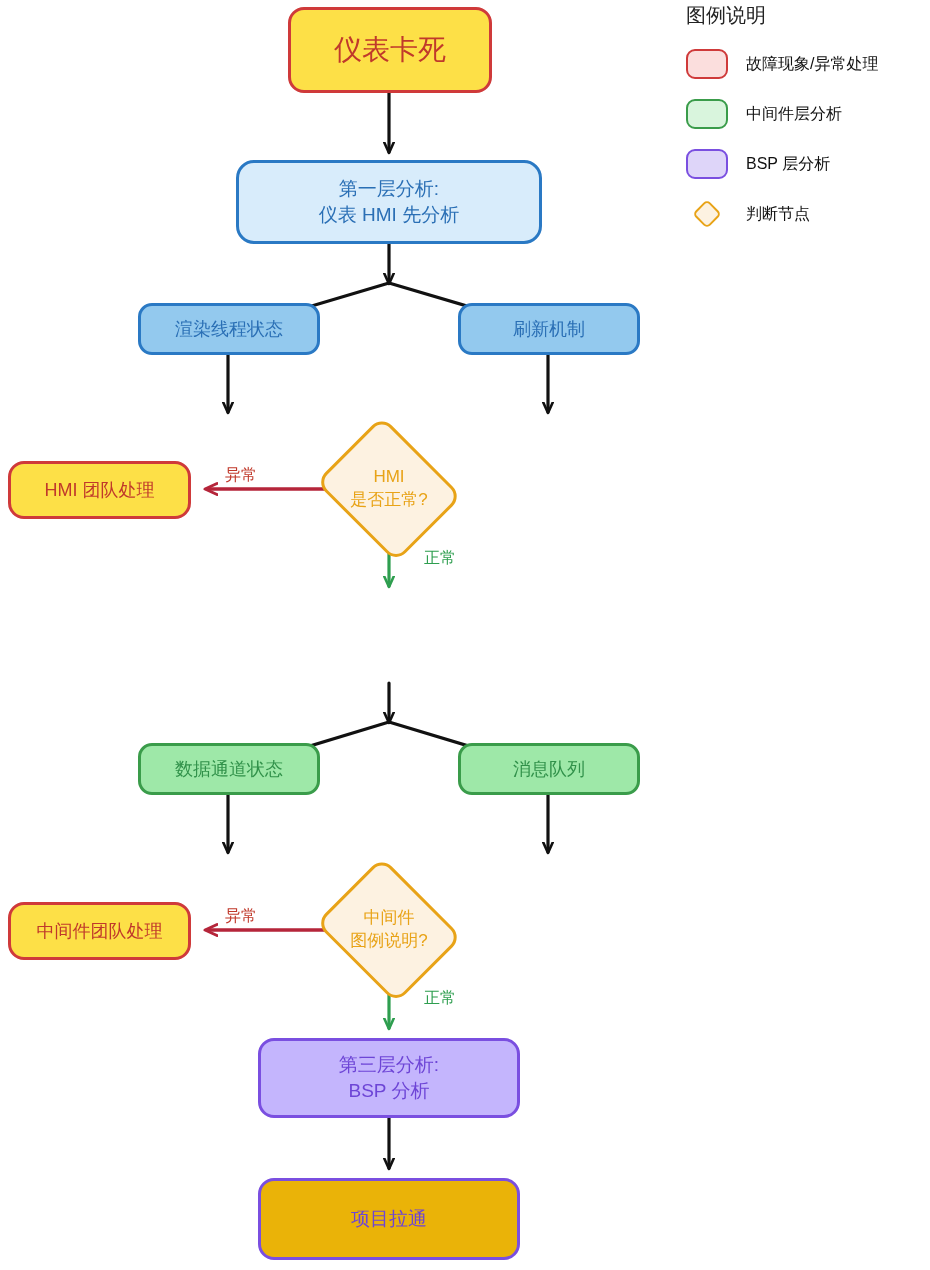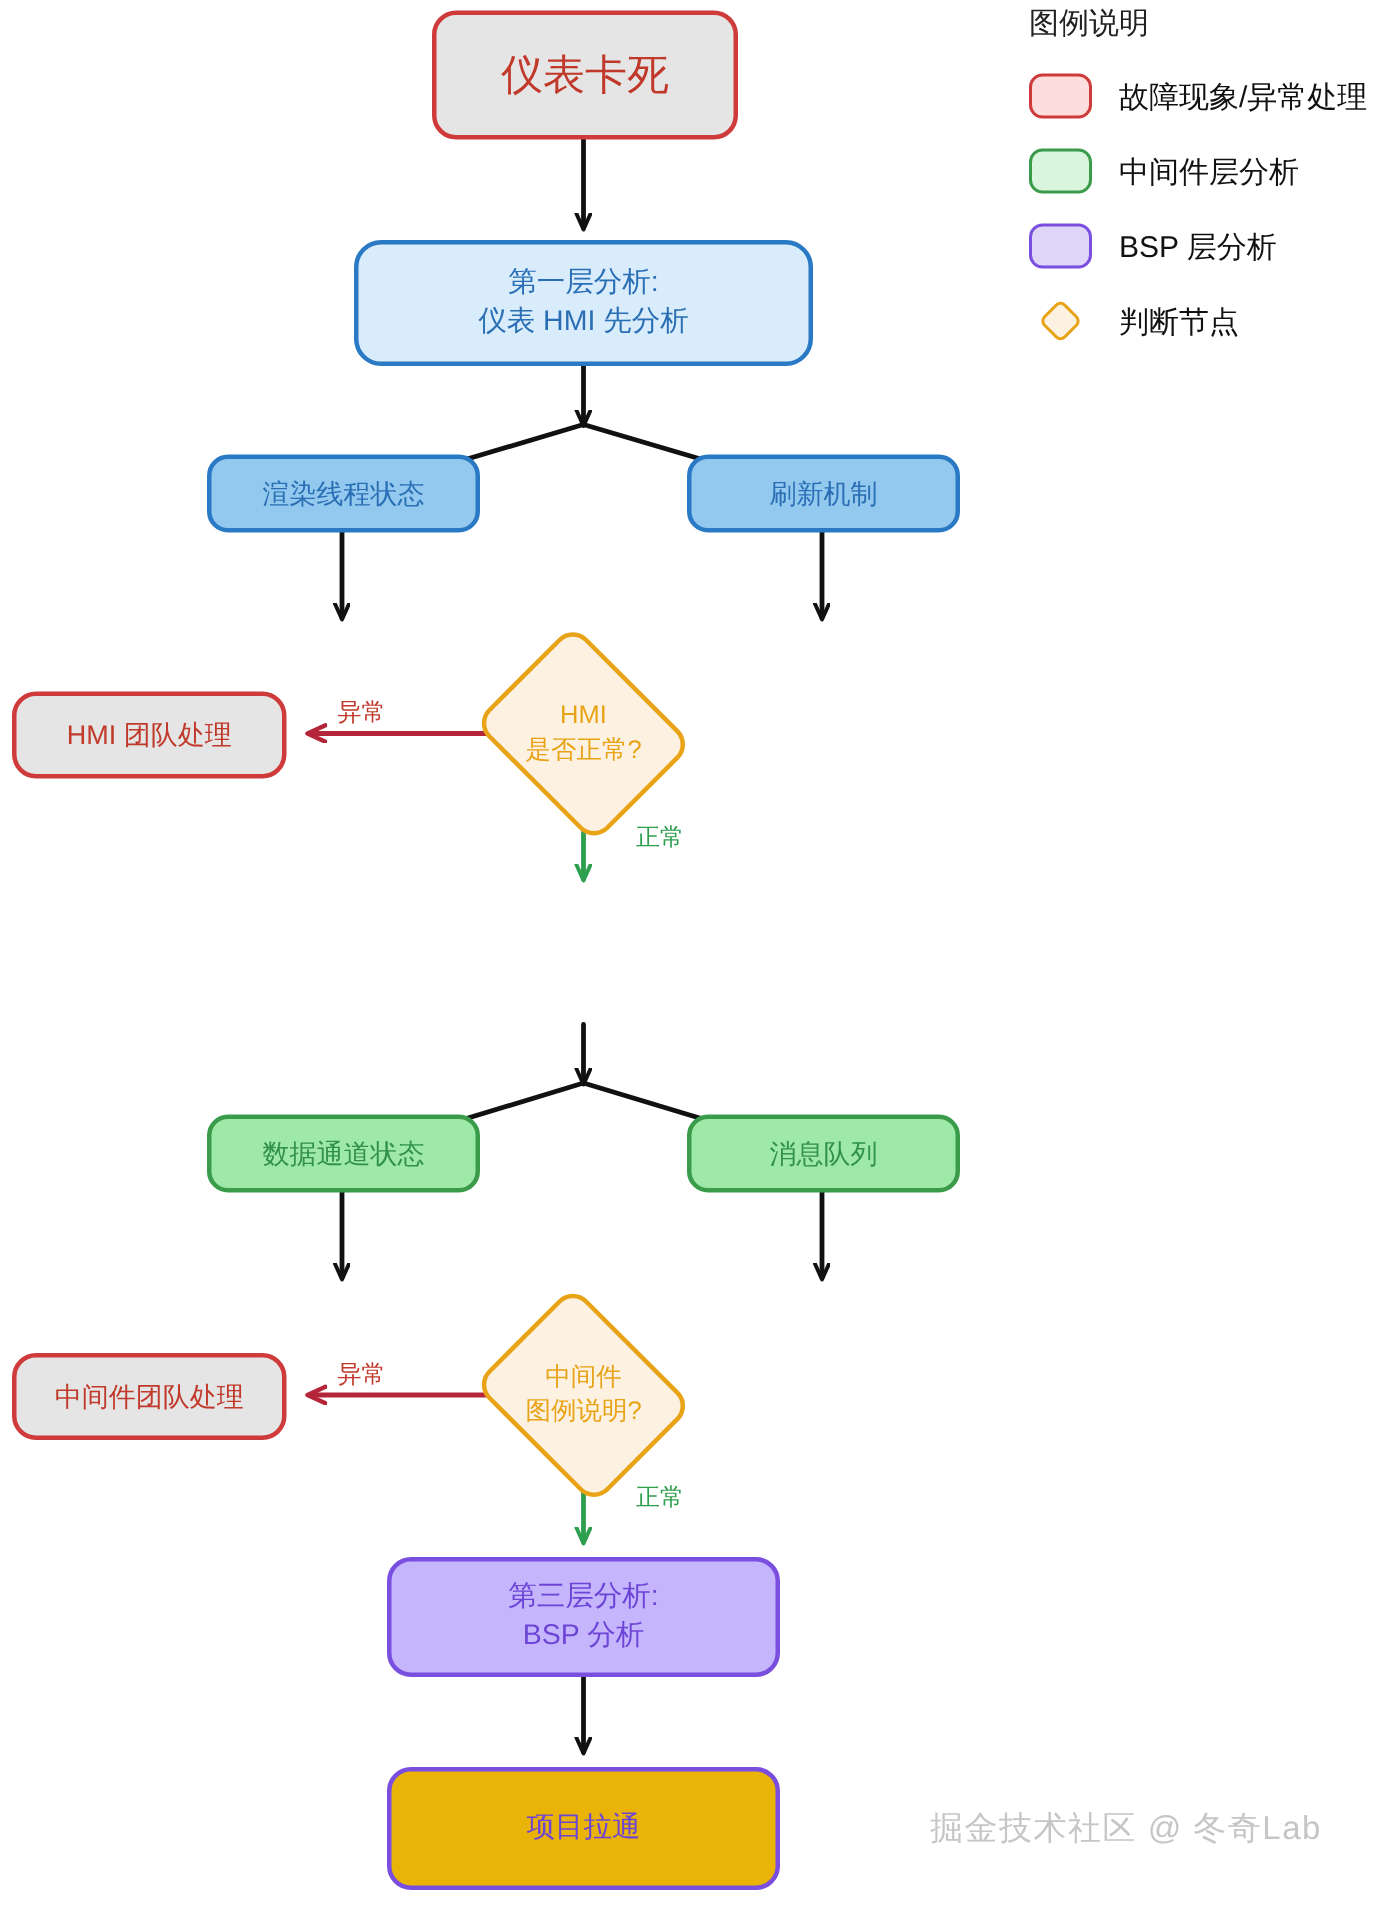--- a/index.html
+++ b/index.html
@@ -33,21 +33,21 @@
     justify-content: center;
     text-align: center;
     line-height: 1.35;
     white-space: pre-line;
     border-style: solid;
     z-index: 3;
   }
 
   
   .n-red {
-    background: #e5e5e5;
+    background: #fde047;
     border-color: #cf3a3a;
     border-width: 3px;
     border-radius: 16px;
     color: #c0392b;
   }
   .n-blue-light {
     background: #d8ecfb;
     border-color: #2a79c4;
     border-width: 3px;
     border-radius: 18px;
@@ -173,21 +173,21 @@
     height: 21px;
     transform: translate(-50%, -50%) rotate(45deg);
     background: #fdf2e1;
     border: 2.5px solid #e8a317;
     border-radius: 5px;
     box-sizing: border-box;
     display: block;
   }
   .legend-text {
     margin-left: 18px;
-    font-size: 20px;
+    font-size: 16px;
     color: #111;
   }
 
   
   #watermark {
     position: absolute;
     left: 620px;
     top: 1204px;
     font-size: 22px;
     color: #c6c6c6;
@@ -315,15 +315,14 @@
     </div>
 
     <div class="legend-row">
       <span class="swatch-diamond">
           <i></i>
         </span>
       <span class="legend-text">判断节点</span>
     </div>
   </div>
 
-  <div id="watermark">掘金技术社区 @ 冬奇Lab</div>
 
 </div>
 
 </body></html>

